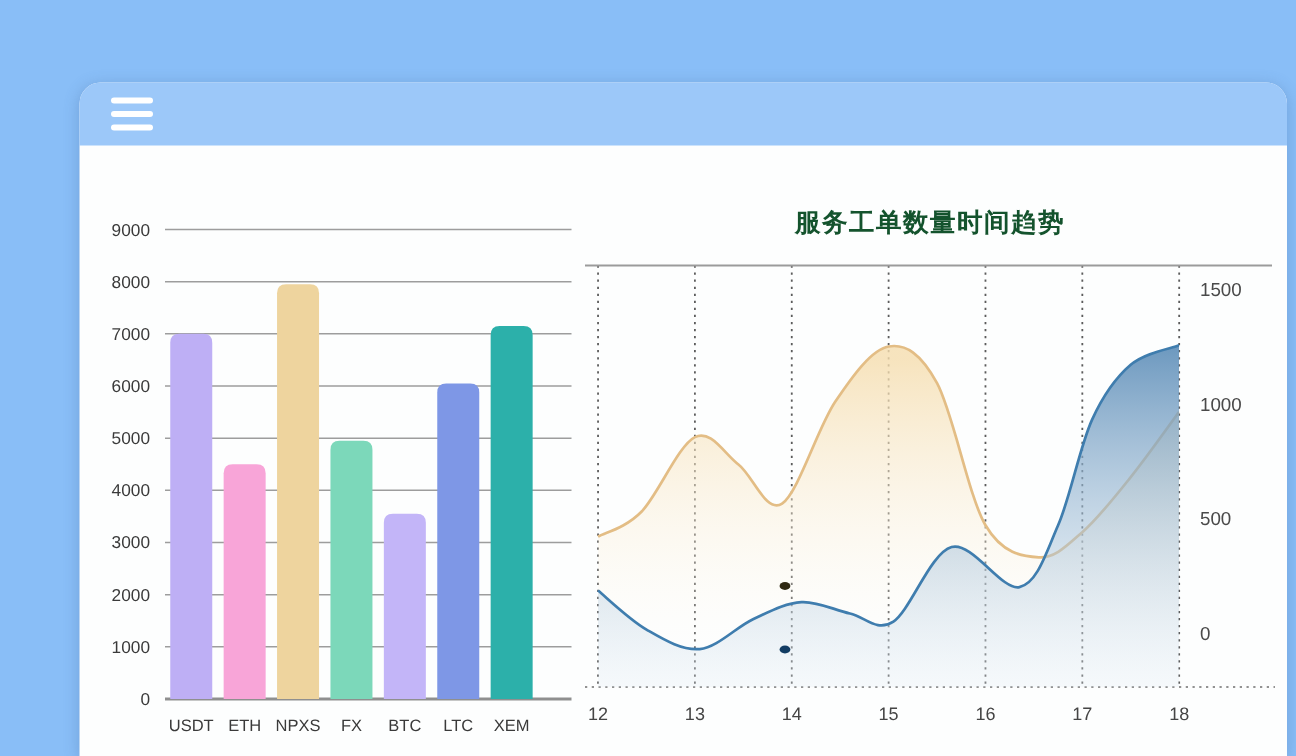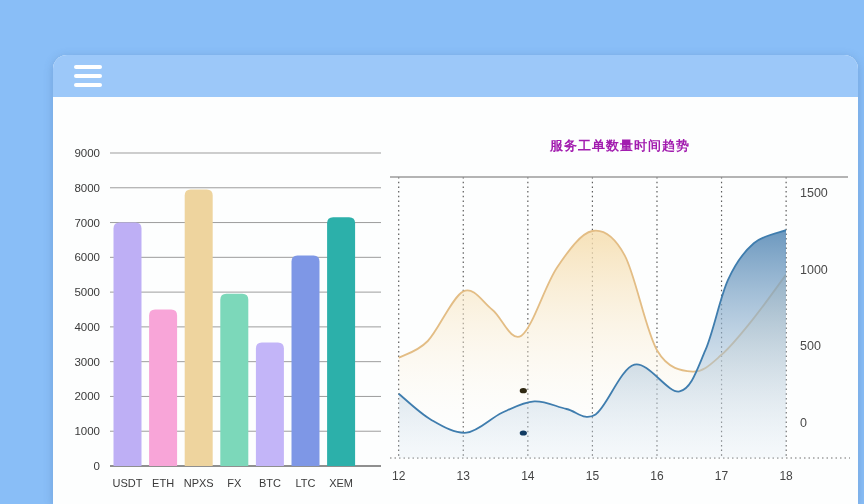--- a/index.html
+++ b/index.html
@@ -19,21 +19,21 @@
   }
   .hamburger{
     position:absolute;left:21px;top:10px;width:28px;height:22px;
     display:flex;flex-direction:column;justify-content:space-between;
     cursor:pointer;
   }
   .hamburger span{display:block;width:28px;height:4px;background:#ffffff;border-radius:2px;}
   .card-body{position:absolute;left:0;top:42px;width:100%;height:407px;}
   .line-chart-title{
     position:absolute;left:337px;top:40px;width:460px;
-    text-align:center;font-size:13px;font-weight:bold;color:#a21caf;
+    text-align:center;font-size:17px;font-weight:bold;color:#14532d;
     letter-spacing:1px;
   }
   svg{position:absolute;}
   #bar-chart-svg{left:4px;top:43px;}
   #line-chart-svg{left:330px;top:68px;}
   svg text{font-family:"Liberation Sans","DejaVu Sans",sans-serif;}
 </style>
 </head>
 <body>
 

